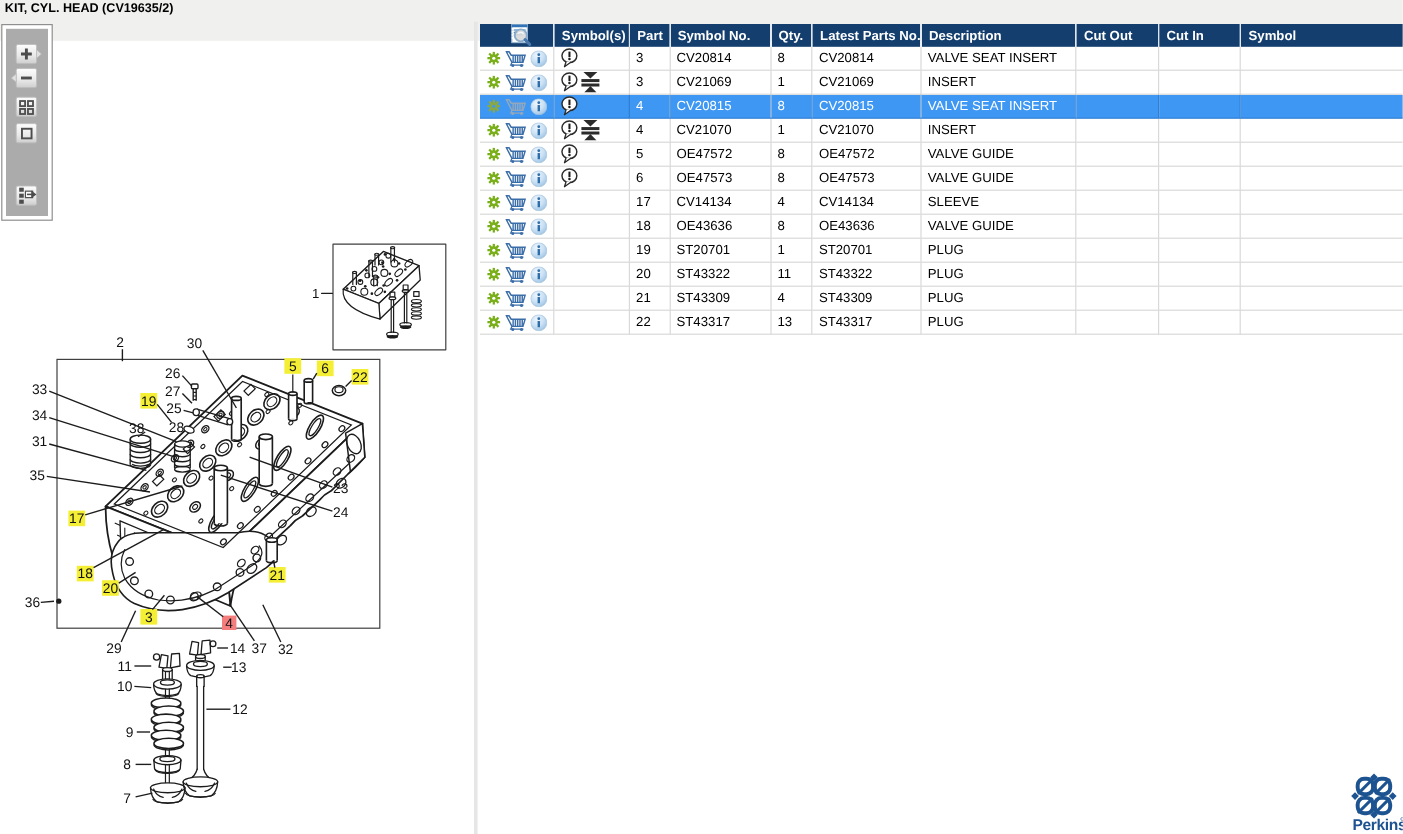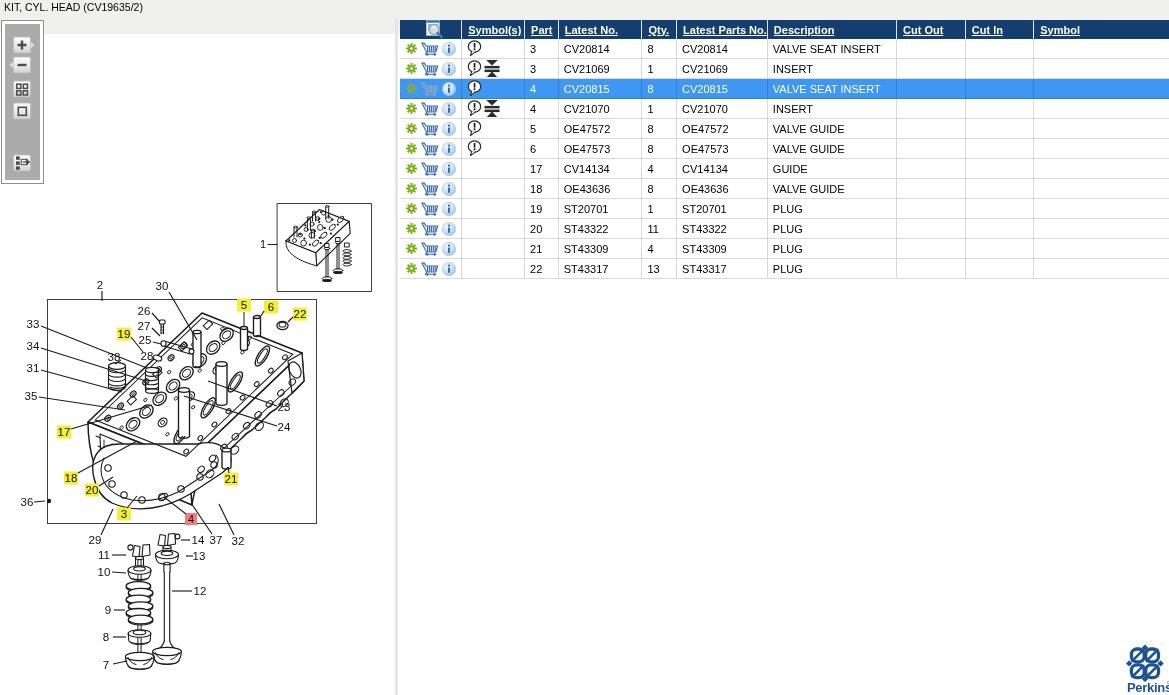--- a/index.html
+++ b/index.html
@@ -1,24 +1,24 @@
 <!DOCTYPE html>
 <html><head>
 <meta charset="utf-8">
 <style>
   html,body{margin:0;padding:0;background:#fff;font-family:"Liberation Sans",sans-serif;}
   body{width:1169px;height:695px;position:relative;overflow:hidden;}
   .titlebar{position:absolute;left:0;top:0;width:1169px;height:34px;background:#f0f0ef;
-    font-weight:normal;font-size:10.5px;line-height:14.5px;color:#000;}
+    font-weight:bold;font-size:10.5px;line-height:14.5px;color:#000;}
   .titlebar span{display:inline-block;padding-left:4px;transform:scaleX(1);transform-origin:left center;white-space:nowrap;}
   .vdivider{position:absolute;left:395px;top:18px;width:3px;height:677px;background:#e6e6e6;}
   table.parts{position:absolute;left:400px;top:20px;border-collapse:collapse;table-layout:fixed;
     font-size:11px;color:#000;}
   table.parts th{background:#143e6e;color:#fff;font-weight:bold;text-align:left;
-    padding:0 0 0 6px;height:19px;border-right:1px solid #dce4ee;overflow:hidden;white-space:nowrap;text-decoration:underline;}
+    padding:0 0 0 6px;height:19px;border-right:1px solid #dce4ee;overflow:hidden;white-space:nowrap;}
   table.parts th.icn{border-right:1px solid #dce4ee;}
   table.parts td{height:19px;padding:0 0 0 5px;border-right:1px solid #d9d9d9;border-bottom:1px solid #d9d9d9;
     overflow:hidden;white-space:nowrap;background:#fff;}
   table.parts td.ic{padding:0 0 0 6px;}
   tr.hl td{background:#3e97f2;color:#fff;border-right:1px solid #2f7fd4;border-bottom:1px solid #2f7fd4;}
   .icons{display:flex;align-items:center;}
   .icons svg{display:block;}
   .symcell svg{display:block;}
   .symwrap{display:flex;align-items:center;}
   table.parts th:last-child,table.parts td:last-child{border-right:none;}
@@ -53,21 +53,21 @@
 <g stroke="#fff" stroke-width="1.4">
 <path d="M3.5 4 H5 M3.5 6.5 H5 M3.5 9 H5 M3.5 11.5 H5"></path>
 </g>
 <circle cx="11" cy="9.5" r="5" fill="#d9d9d9" fill-opacity="0.92" stroke="#8aadcc" stroke-width="1.6"></circle>
 <path d="M14.6 13.1 L18.4 16.9" stroke="#4779ae" stroke-width="2.6" stroke-linecap="round"></path>
 <path d="M8.6 8 A3.4 3.4 0 0 1 13.4 8" fill="none" stroke="#f4f8fb" stroke-width="1.3"></path>
 </svg>
         </th>
 <th>Symbol(s)</th>
         <th>Part</th>
-        <th>Latest No.</th>
+        <th>Symbol No.</th>
         <th>Qty.</th>
         <th>Latest Parts No.</th>
 <th>Description</th>
         <th>Cut Out</th>
         <th>Cut In</th>
         <th>Symbol</th>
 </tr>
 <tr>
         <td class="ic">
           <div class="icons">
@@ -429,21 +429,21 @@
 </svg>
           </div>
         </td>
         <td class="symcell">
           <div class="symwrap"></div>
         </td>
         <td>17</td>
         <td>CV14134</td>
         <td>4</td>
         <td>CV14134</td>
-        <td>GUIDE</td>
+        <td>SLEEVE</td>
         <td></td>
         <td></td>
         <td></td>
       </tr>
 <tr>
         <td class="ic">
           <div class="icons">
             <svg width="11" height="11" viewBox="0 0 11 11" style="margin-right:4px">
 <g stroke="#79af19" stroke-width="1.9" stroke-linecap="square">
 <path d="M5.5 1 V10 M1 5.5 H10 M2.3 2.3 L8.7 8.7 M8.7 2.3 L2.3 8.7"></path>

